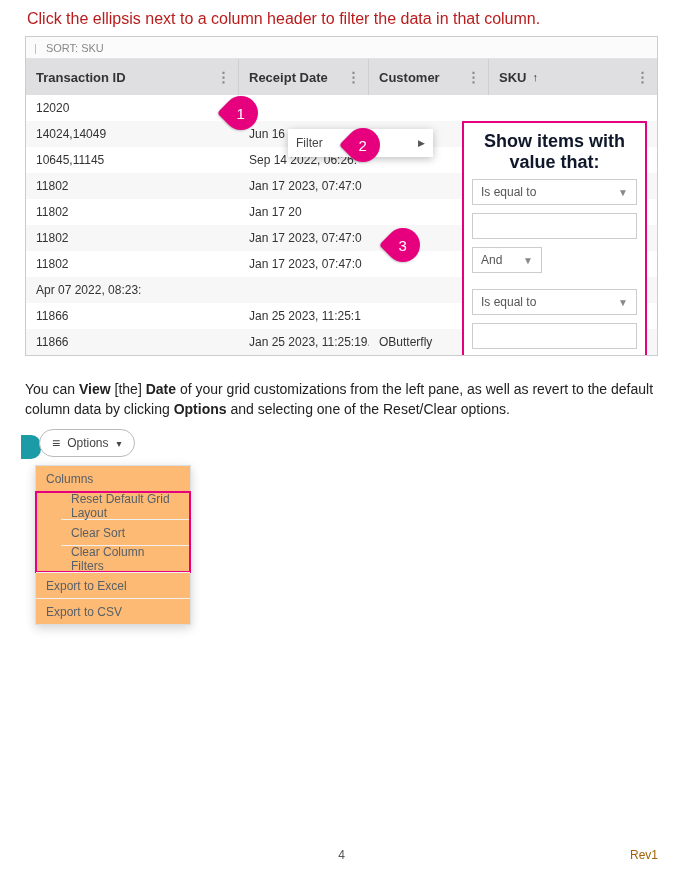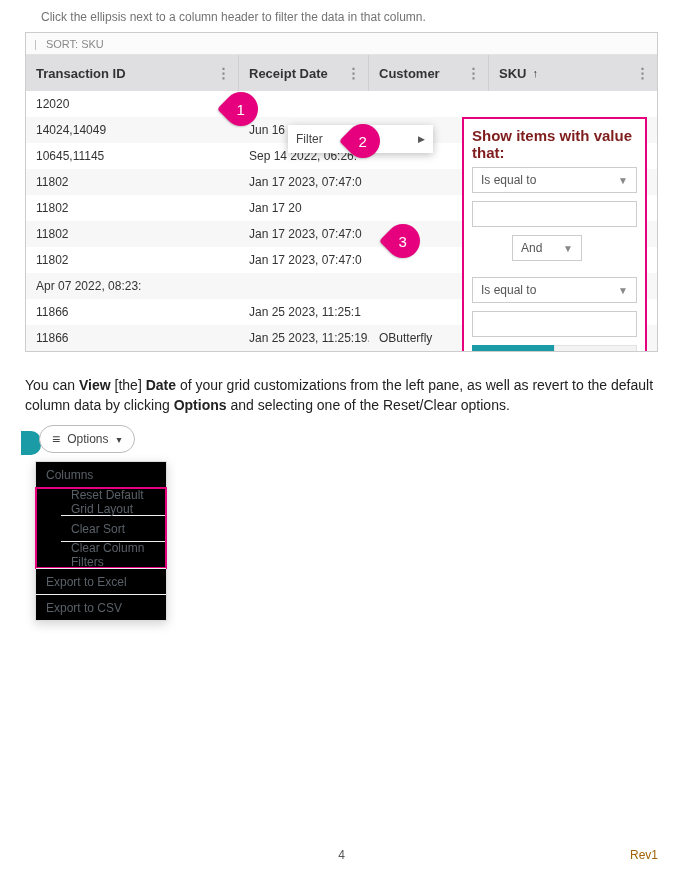--- a/index.html
+++ b/index.html
@@ -7,21 +7,21 @@
     margin: 0;
     padding: 10px 25px 20px 25px;
     font-family: "Segoe UI", Arial, sans-serif;
     font-size: 14px;
     color: #222;
     background: #fff;
     width: 683px;
     position: relative;
     height: 876px;
   }
-  .instr { font-size: 12px; margin: 0 0 8px 16px; color:#737373;}
+  .instr { font-size: 16px; margin: 0 0 8px 2px; color:#b91c1c;}
   .grid-wrap {
     border: 1px solid #ccc;
     margin-bottom: 24px;
     position: relative;
     overflow: hidden;
     background:#fff;
   }
   .sortbar {
     height: 22px; line-height: 22px; padding: 0 8px;
     font-size:11px; color:#888; background:#fbfbfb;
@@ -60,47 +60,47 @@
     display:flex;align-items:center; padding:0 8px; font-size:12px; color:#444;
     justify-content:space-between;
   }
   .filter-menu .tri{font-size:9px;color:#555;}
 
   .filter-popup {
     position:absolute; top:84px; right:10px; width:185px;
     background:#fff; border:2px solid #e6007e; z-index:25;
     padding:8px; font-size:12px; color:#444;
   }
-  .filter-popup .title{font-size:15px;margin-bottom:6px;font-weight:600;color:#7f1d1d;}
+  .filter-popup .title{font-size:18px;margin-bottom:6px;font-weight:600;color:#0f172a;text-align:center;}
   .sel, .inp {
     width:100%; height:26px; border:1px solid #ccc; background:#fff;
     padding:0 8px; font-size:12px; display:flex; align-items:center;
     justify-content:space-between; color:#555; margin-bottom:8px;
   }
   .sel .caret{font-size:10px;color:#888;}
-  .sel.sm{width:70px;display:inline-flex;margin-left:40px;}
+  .sel.sm{width:70px;display:inline-flex;}
   .btn-row{display:flex;gap:0;margin-top:4px;}
   .btn{flex:1;height:28px;display:flex;align-items:center;justify-content:center;font-size:13px;cursor:pointer;}
   .btn.primary{background:#1a9ba5;color:#fff;}
   .btn.secondary{background:#f3f3f3;color:#555;border:1px solid #e2e2e2;}
 
   .para{font-size:14px;color:#222;line-height:1.4;margin:0 0 10px 0;}
   .para b{font-weight:700;}
 
   .options-wrap {position:relative; width:160px; margin-left:10px;}
   .teal-pill{position:absolute;left:-14px;top:6px;width:20px;height:24px;background:#1a9ba5;border-radius:0 10px 10px 0;z-index:1;}
   .opt-btn{
     position:relative;z-index:2; height:28px; border:1px solid #bbb; border-radius:14px;
     background:#fff; display:inline-flex;align-items:center;gap:8px; padding:0 12px;
     font-size:12px;color:#444;margin-left:4px;
   }
   .opt-btn .burger{display:inline-block;font-size:14px;line-height:1;letter-spacing:-1px;}
   .opt-btn .car{font-size:10px;}
   .opt-menu{
-    margin-top:8px;width:132px;background:#000000;border:1px solid #ddd;
+    margin-top:8px;width:156px;background:#fdba74;border:1px solid #ddd;
     box-shadow:0 3px 10px rgba(0,0,0,0.18);position:relative;z-index:2;
   }
   .opt-item{height:26px;padding:0 10px;font-size:12px;color:#596067;display:flex;align-items:center;border-top:1px solid #f0f0f0;cursor:pointer;}
   .opt-item:first-child{border-top:none;}
   .opt-hilite{border:2px solid #e6007e;margin:-1px;padding-left:24px;}
 
   .page-num{position:absolute;bottom:14px;left:0;right:0;text-align:center;font-size:12px;color:#555;}
   .rev{position:absolute;bottom:14px;right:25px;font-size:12px;color:#a16207;margin-left:20px;}
 </style>
 </head>

